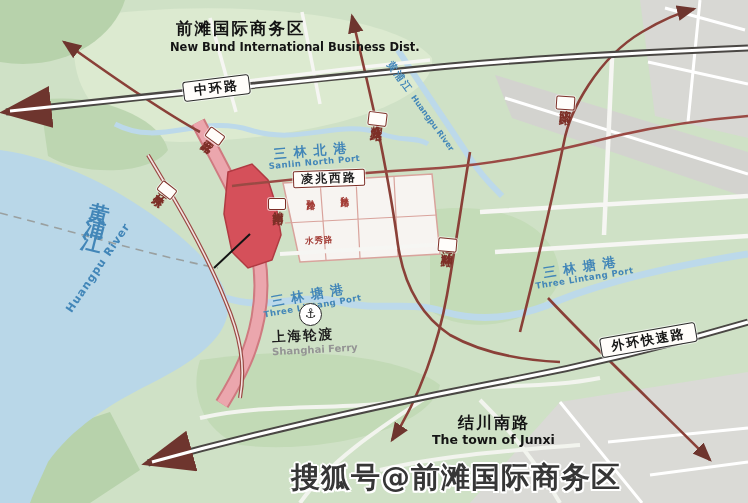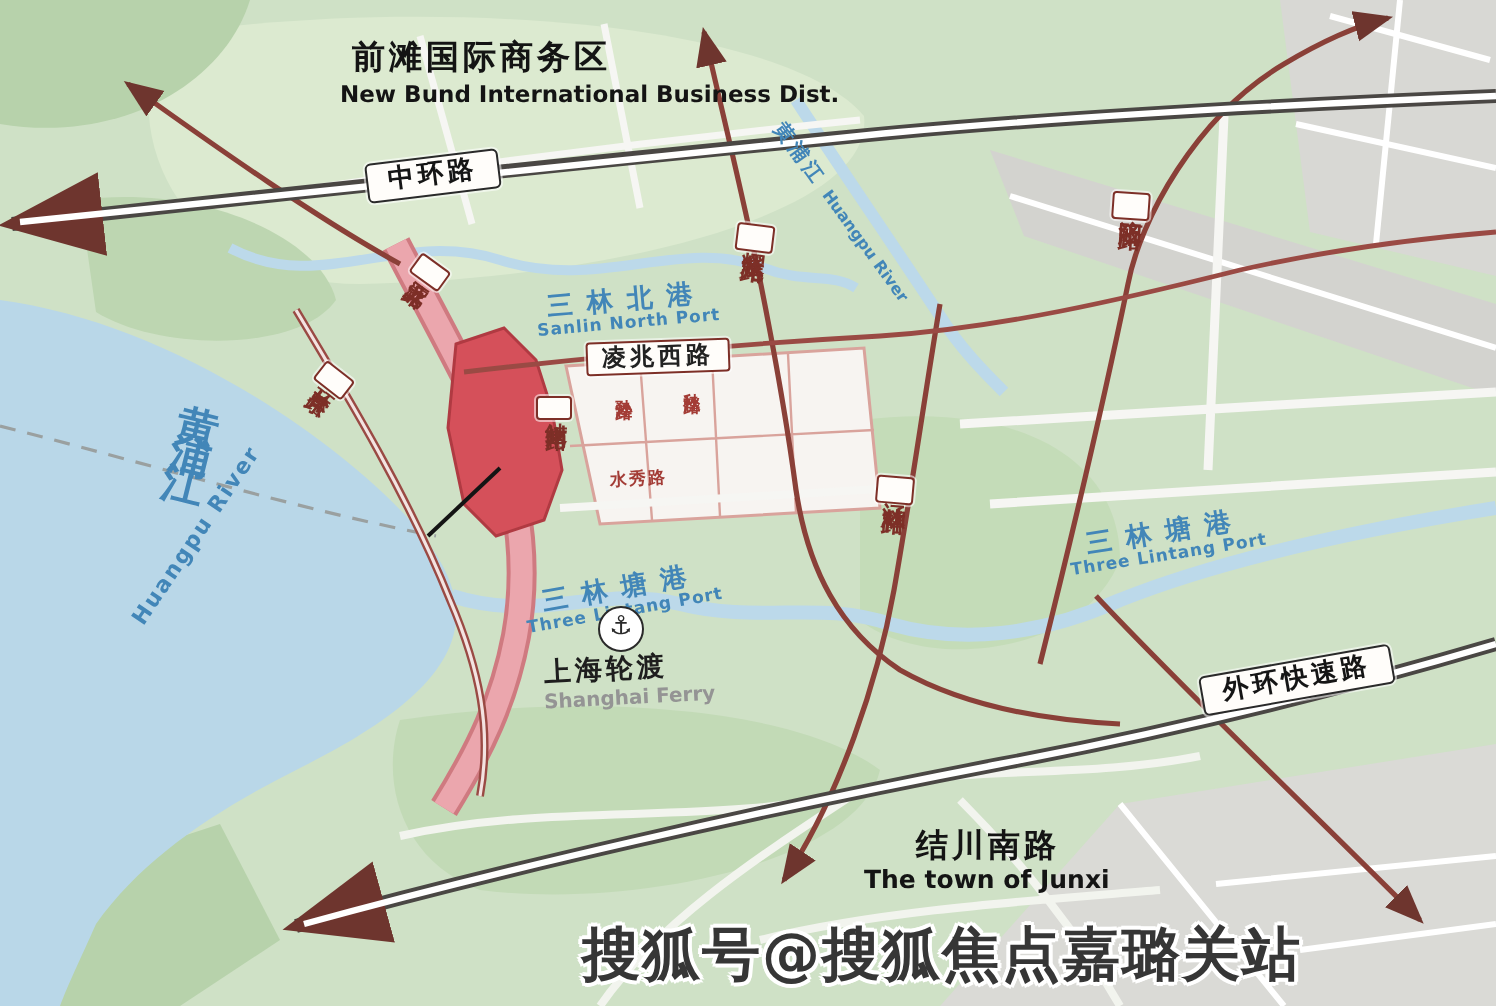--- a/index.html
+++ b/index.html
@@ -129,15 +129,15 @@
 
 
   <div class="lbl" style="left:299px;top:303px;width:21px;height:21px;border:1.6px solid #2a2a2a;border-radius:50%;background:#fff;text-align:center;line-height:20px;font-size:13px;color:#2a2a2a;">⚓</div>
   <div class="lbl" style="left:272px;top:328px;font-size:13.5px;font-weight:bold;color:#1e1e1e;letter-spacing:2px;transform:rotate(-3deg);">上海轮渡</div>
   <div class="lbl" style="left:272px;top:344px;font-size:10px;font-weight:bold;color:#949494;transform:rotate(-3deg);">Shanghai Ferry</div>
 
   <div class="lbl poi-zh" style="left:458px;top:414px;font-size:16px;letter-spacing:2px;">结川南路</div>
   <div class="lbl poi-en" style="left:432px;top:433px;font-size:12.5px;">The town of Junxi</div>
 
   <div class="lbl" style="left:291px;top:462px;font-size:29px;font-weight:900;color:#363636;letter-spacing:1px;
-       text-shadow:-1.5px -1.5px 0 #fff,1.5px -1.5px 0 #fff,-1.5px 1.5px 0 #fff,1.5px 1.5px 0 #fff,0 2px 0 #fff,0 -2px 0 #fff,2px 0 0 #fff,-2px 0 0 #fff;">搜狐号@搜狐焦点嘉璐关站</div>
+       text-shadow:-1.5px -1.5px 0 #fff,1.5px -1.5px 0 #fff,-1.5px 1.5px 0 #fff,1.5px 1.5px 0 #fff,0 2px 0 #fff,0 -2px 0 #fff,2px 0 0 #fff,-2px 0 0 #fff;">搜狐号@前滩国际商务区</div>
 
 </div>
 
 </body></html>

